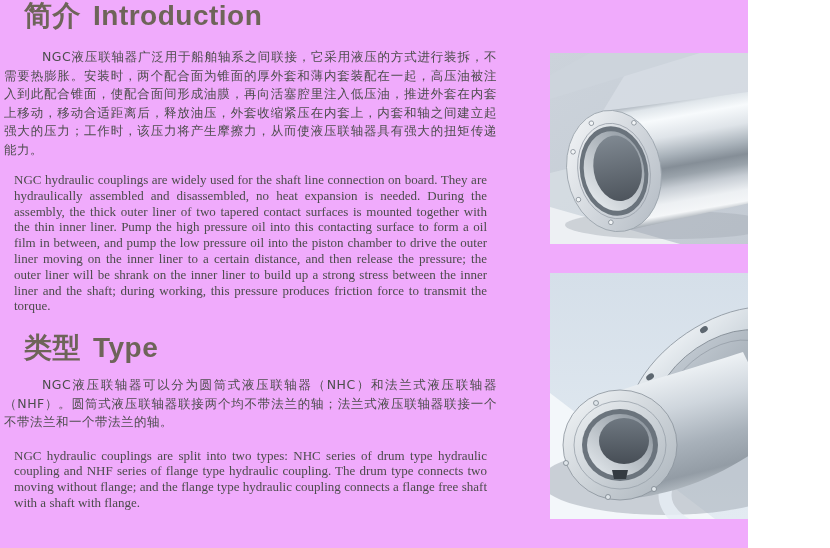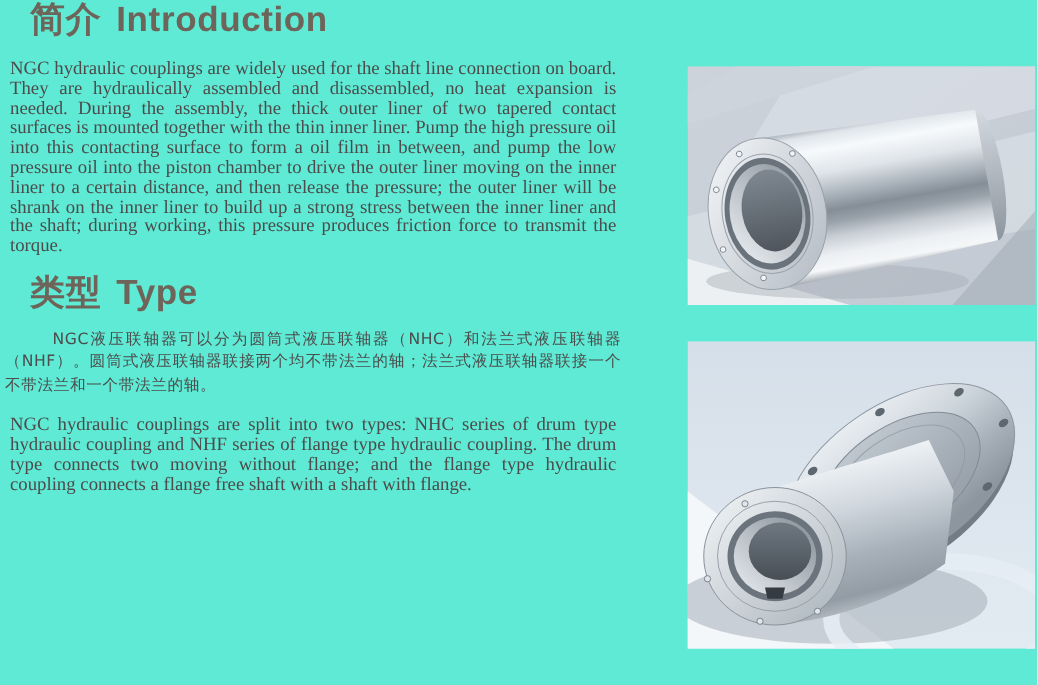--- a/index.html
+++ b/index.html
@@ -1,55 +1,56 @@
 <!DOCTYPE html>
 <html><head>
 <meta charset="utf-8">
 <style>
   html,body { margin:0; padding:0; background:#ffffff; }
   .page {
-    position:relative; width:830px; height:548px;
-    background:#5eead4; overflow:hidden;
+    position:relative; width:748px; height:548px;
+    background:#f0abfc; overflow:hidden;
     font-family:"Liberation Sans", sans-serif;
   }
   .text-col { position:absolute; left:4px; top:0; width:493px; }
   h1.sec-heading {
     font-family:"Liberation Sans", sans-serif;
     font-weight:700; font-size:28px; line-height:32px;
     color:#6e6459; margin:0 0 16px 20px; letter-spacing:0.5px;
   }
-  section.sec-type h1.sec-heading { margin-top:12px; margin-bottom:10px; }
+  section.sec-type h1.sec-heading { margin-top:18px; margin-bottom:10px; }
   h1.sec-heading .h-en { margin-left:12px; }
   p.zh {
     font-family:"DejaVu Sans", sans-serif;
     font-size:12.5px; line-height:18.5px; letter-spacing:0.5px;
     color:#4d4d4d; text-align:justify; text-indent:38px;
     margin:0 0 13px 0;
   }
   section.sec-type p.zh { margin-bottom:16px;margin-top:12px; }
   p.en {
     font-family:"Liberation Serif", serif;
-    font-size:15px; line-height:15.8px;
-    color:#4c4c4c; text-align:justify; margin:4px;
+    font-size:13px; line-height:15.8px;
+    color:#4c4c4c; text-align:justify; margin:10px;
   }
   .img-col { position:absolute; left:550px; top:53px; width:278px; }
   figure { margin:0; padding:0; }
   .fig-top  { width:278px; height:191px; }
   .fig-bottom { width:278px; height:246px; margin-top:29px; }
   .fig-top svg, .fig-bottom svg { display:block; }
 </style>
 </head>
 <body>
 
 <div class="page">
 
   <div class="text-col">
 
     <section class="sec-intro">
       <h1 class="sec-heading"><span class="h-zh">简介</span><span class="h-en">Introduction</span></h1>
+      <p class="zh">NGC液压联轴器广泛用于船舶轴系之间联接，它采用液压的方式进行装拆，不需要热膨胀。安装时，两个配合面为锥面的厚外套和薄内套装配在一起，高压油被注入到此配合锥面，使配合面间形成油膜，再向活塞腔里注入低压油，推进外套在内套上移动，移动合适距离后，释放油压，外套收缩紧压在内套上，内套和轴之间建立起强大的压力；工作时，该压力将产生摩擦力，从而使液压联轴器具有强大的扭矩传递能力。</p>
       <p class="en">NGC hydraulic couplings are widely used for the shaft line connection on board. They are hydraulically assembled and disassembled, no heat expansion is needed. During the assembly, the thick outer liner of two tapered contact surfaces is mounted together with the thin inner liner. Pump the high pressure oil into this contacting surface to form a oil film in between, and pump the low pressure oil into the piston chamber to drive the outer liner moving on the inner liner to a certain distance, and then release the pressure; the outer liner will be shrank on the inner liner to build up a strong stress between the inner liner and the shaft; during working, this pressure produces friction force to transmit the torque.</p>
     </section>
 
     <section class="sec-type">
       <h1 class="sec-heading"><span class="h-zh">类型</span><span class="h-en">Type</span></h1>
       <p class="zh">NGC液压联轴器可以分为圆筒式液压联轴器（NHC）和法兰式液压联轴器（NHF）。圆筒式液压联轴器联接两个均不带法兰的轴；法兰式液压联轴器联接一个不带法兰和一个带法兰的轴。</p>
       <p class="en">NGC hydraulic couplings are split into two types: NHC series of drum type hydraulic coupling and NHF series of flange type hydraulic coupling. The drum type connects two moving without flange; and the flange type hydraulic coupling connects a flange free shaft with a shaft with flange.</p>
     </section>
 
   </div>

